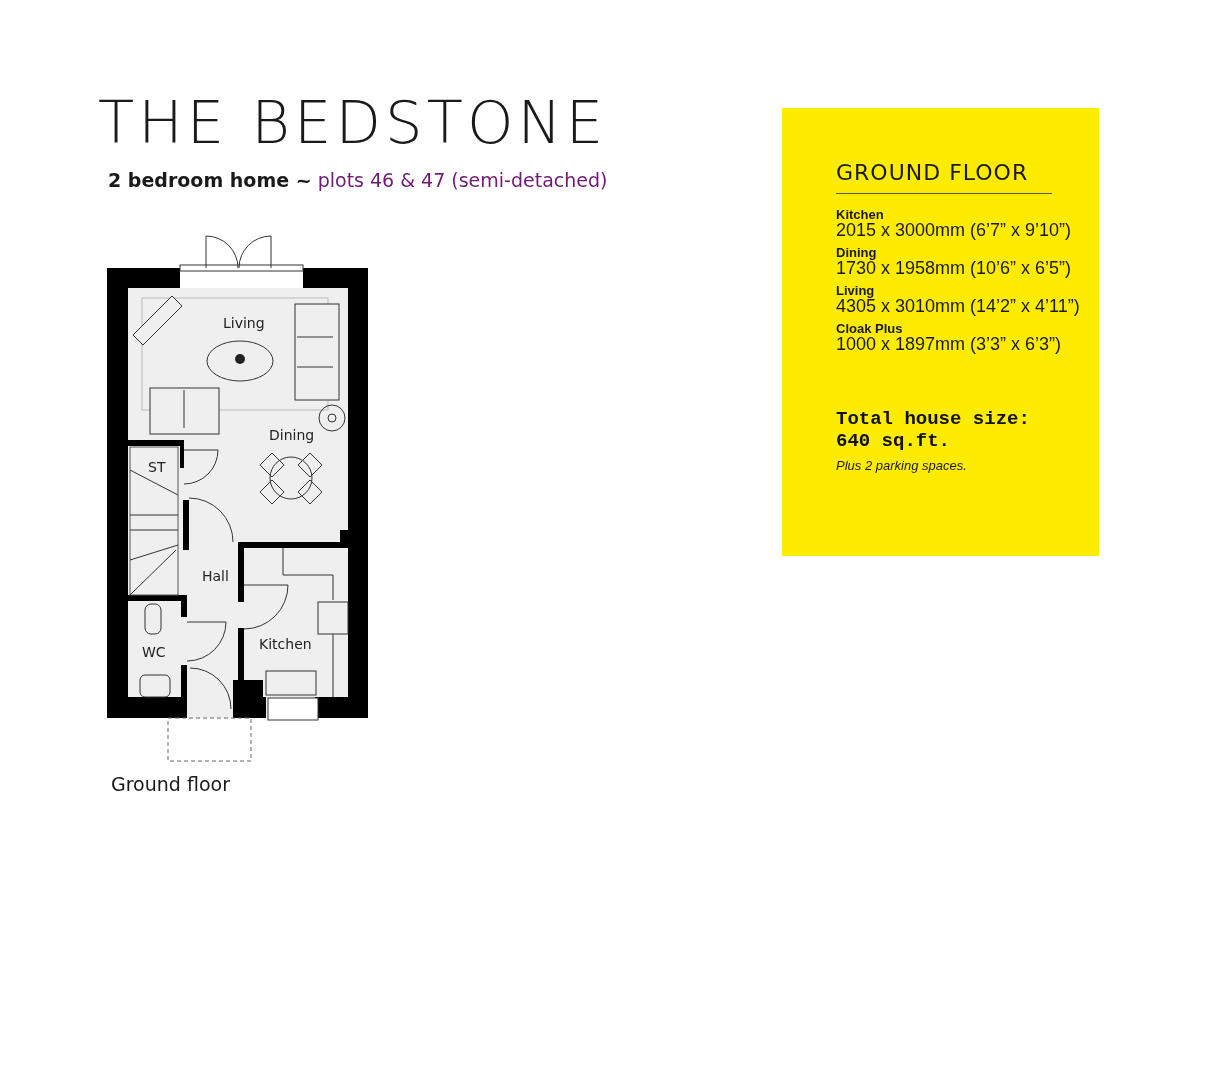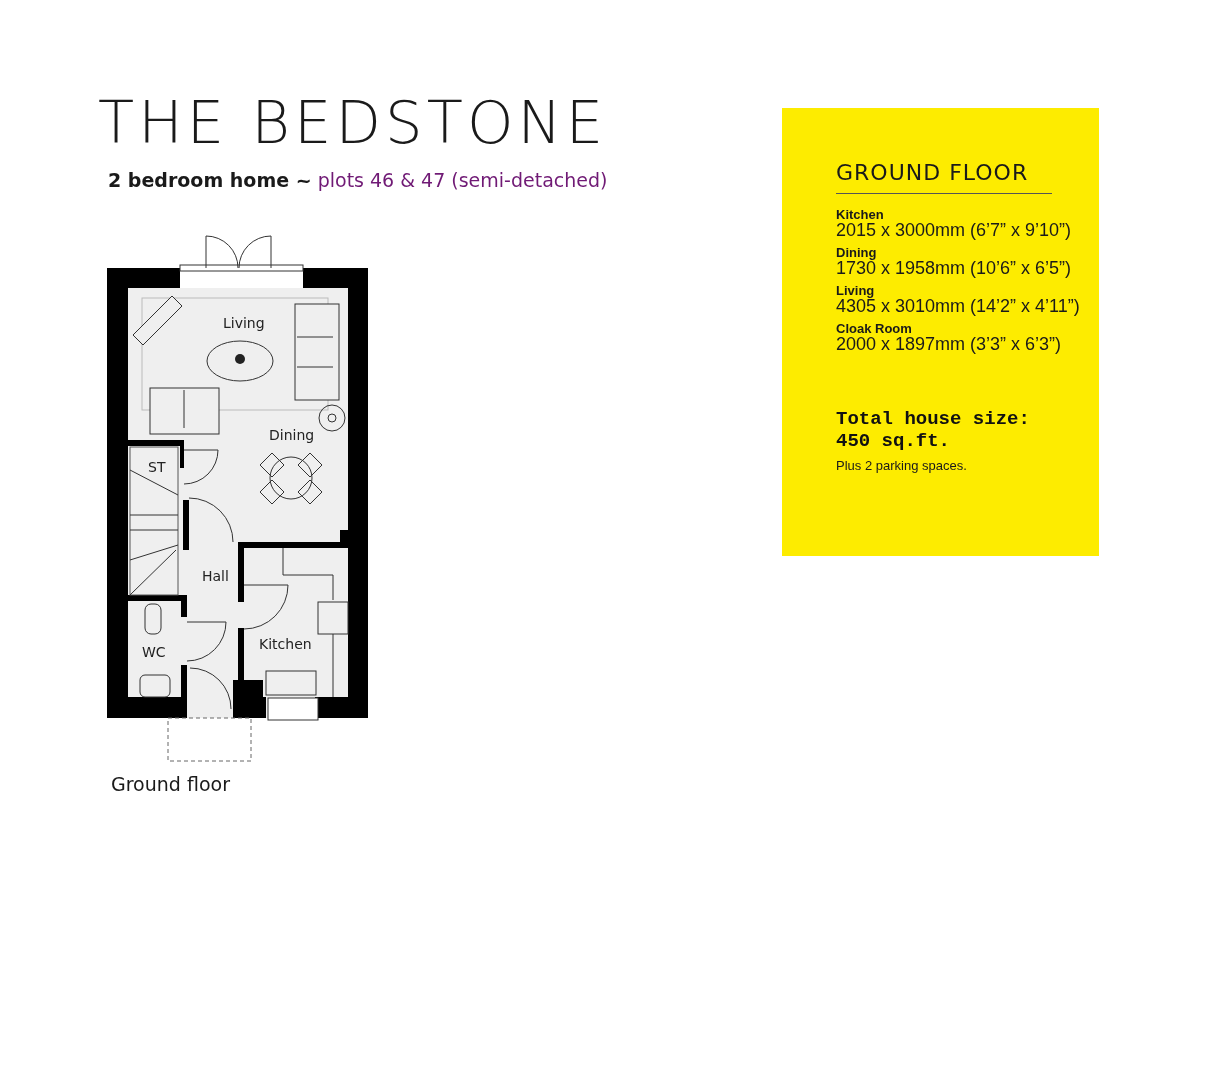--- a/index.html
+++ b/index.html
@@ -35,21 +35,21 @@
     font-family: "DejaVu Sans", sans-serif; color: #1a1a1a; font-weight: normal;
   }
   .panel-rule { position: absolute; left: 54px; top: 85px; width: 216px; height: 1px; background: #555; }
   .rooms { position: absolute; left: 54px; top: 99px; width: 250px; }
   .room { margin-bottom: 7px; }
   .room-name { font-size: 13px; font-weight: bold; line-height: 15px; color: #1a1a1a; }
   .room-dim { font-size: 18px; line-height: 16px; color: #1a1a1a; }
   .total {
     position: absolute; left: 54px; top: 300px; font-size: 19px; font-weight: bold; line-height: 22px; color: #111; font-family: Liberation Mono, monospace;
   }
-  .parking { position: absolute; left: 54px; top: 350px; font-size: 13px; color: #1a1a1a; }
+  .parking { position: absolute; left: 54px; top: 350px; font-size: 13px; color: #1a1a1a; font-style: italic; }
   .plan-label { font-family: "DejaVu Sans", sans-serif; font-size: 14px; fill: #222; }
 </style>
 </head>
 <body>
 
 <div class="title">THE BEDSTONE</div>
 <div class="subtitle">
   <span class="strong">2 bedroom home ~</span>
   <span class="light">plots 46 &amp; 47 (semi-detached)</span>
 </div>
@@ -151,22 +151,22 @@
     </div>
     <div class="room">
       <div class="room-name">Dining</div>
       <div class="room-dim">1730 x 1958mm (10’6” x 6’5”)</div>
     </div>
     <div class="room">
       <div class="room-name">Living</div>
       <div class="room-dim">4305 x 3010mm (14’2” x 4’11”)</div>
     </div>
     <div class="room">
-      <div class="room-name">Cloak Room</div>
-      <div class="room-dim">2000 x 1897mm (3’3” x 6’3”)</div>
+      <div class="room-name">Cloak Plus</div>
+      <div class="room-dim">1000 x 1897mm (3’3” x 6’3”)</div>
     </div>
   </div>
   <div class="total">
     <div>Total house size:</div>
-    <div>450 sq.ft.</div>
+    <div>640 sq.ft.</div>
   </div>
   <div class="parking">Plus 2 parking spaces.</div>
 </div>
 
 </body></html>

